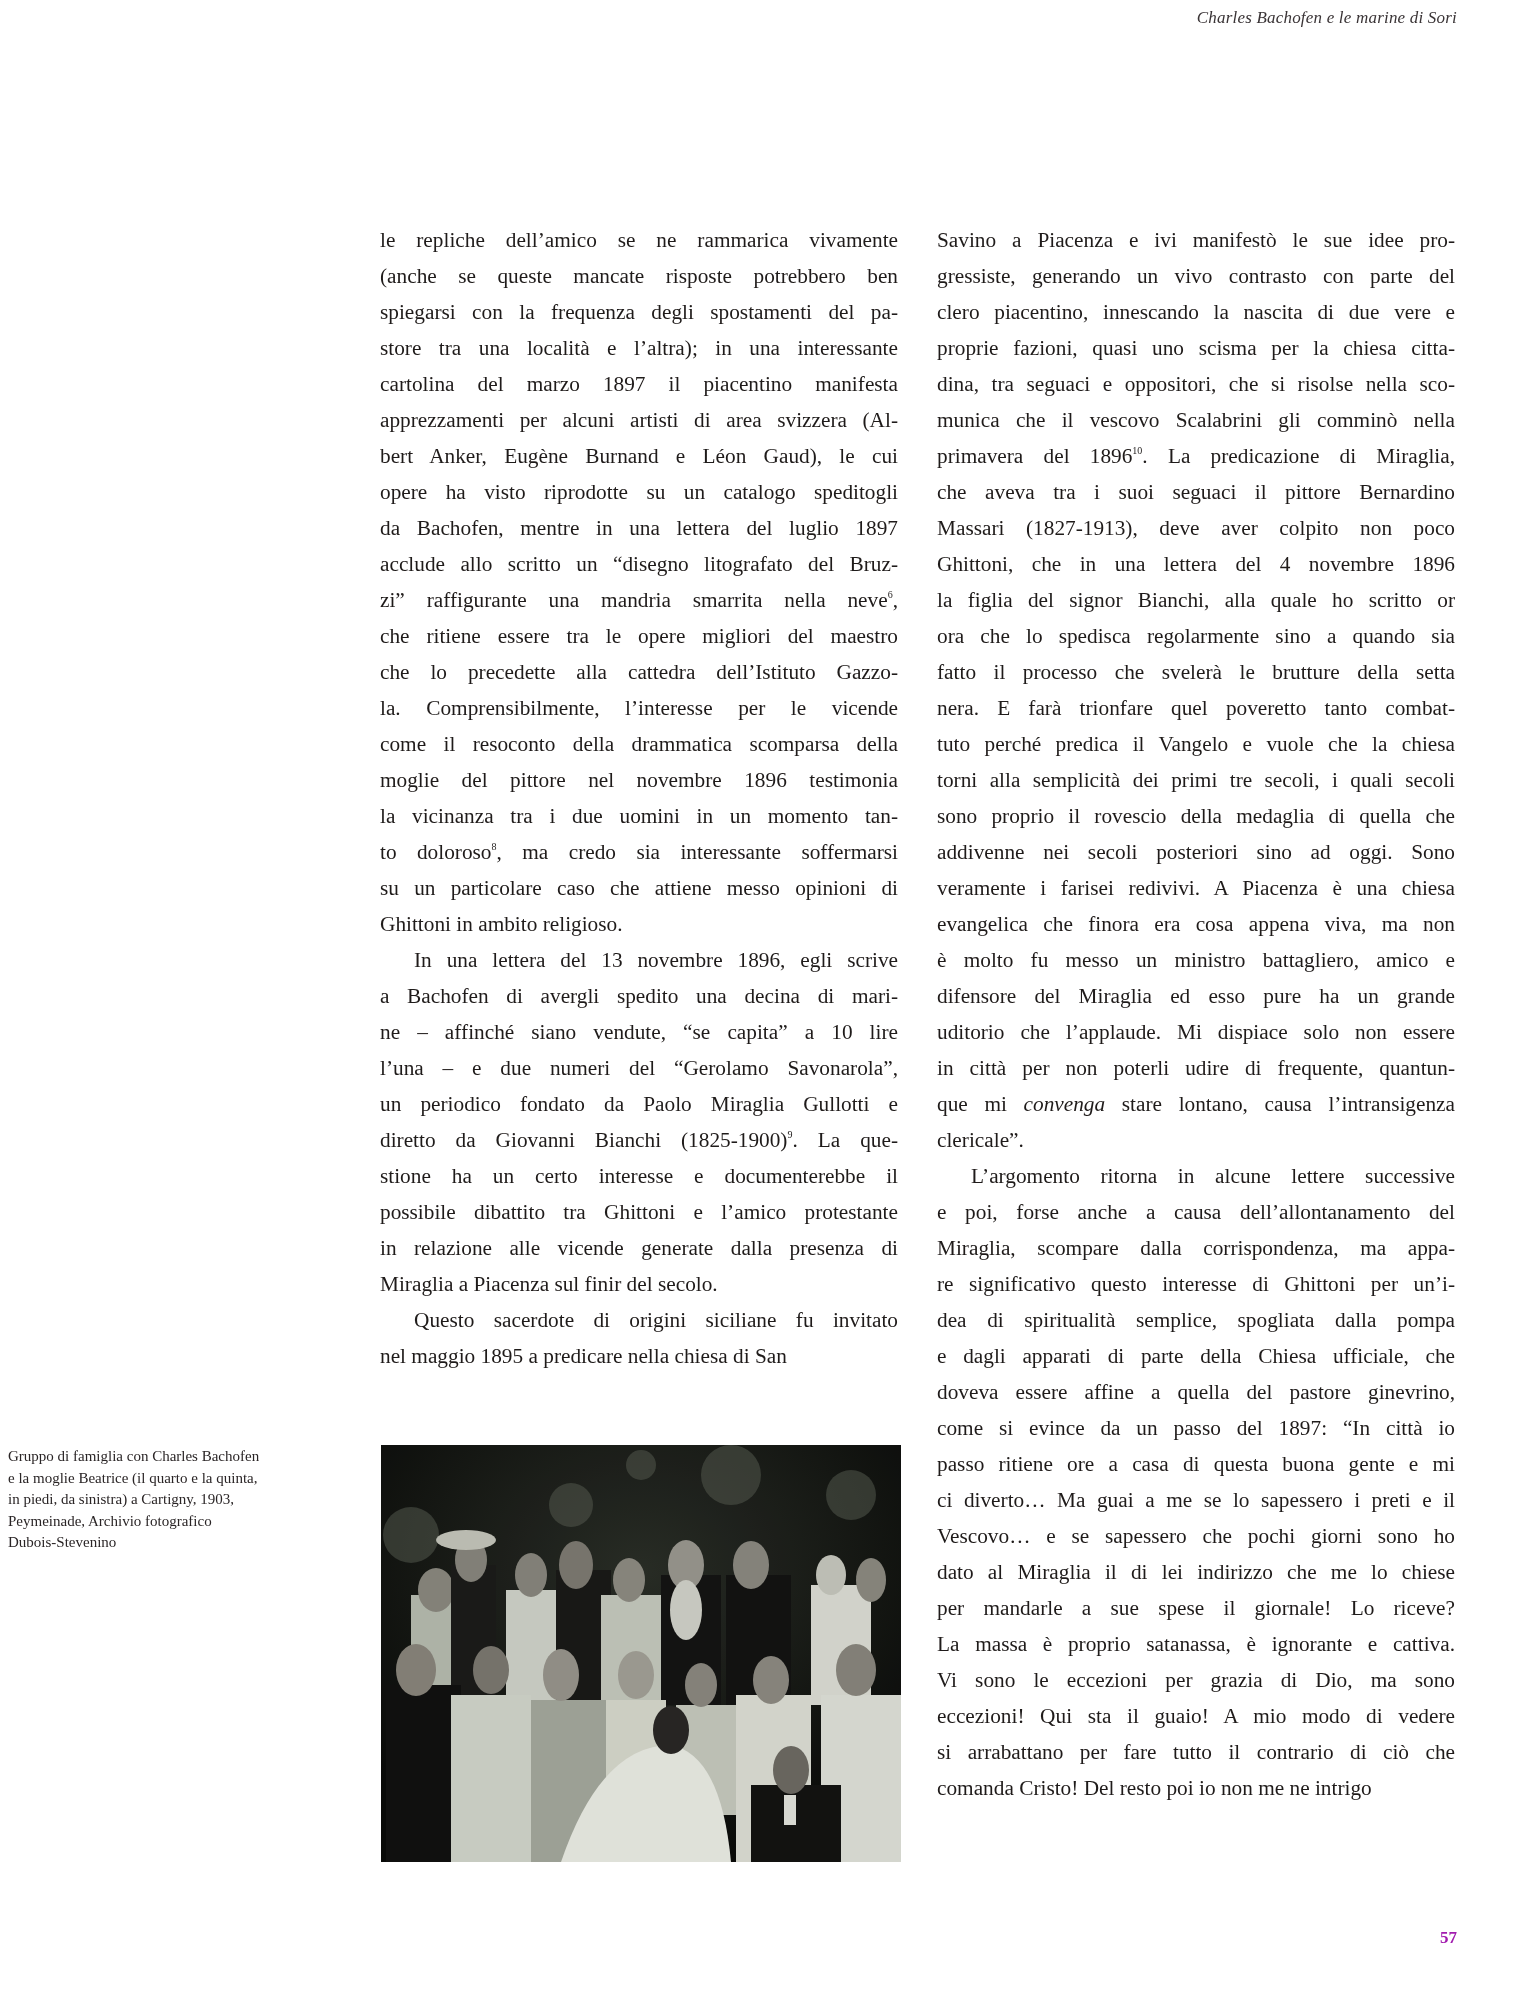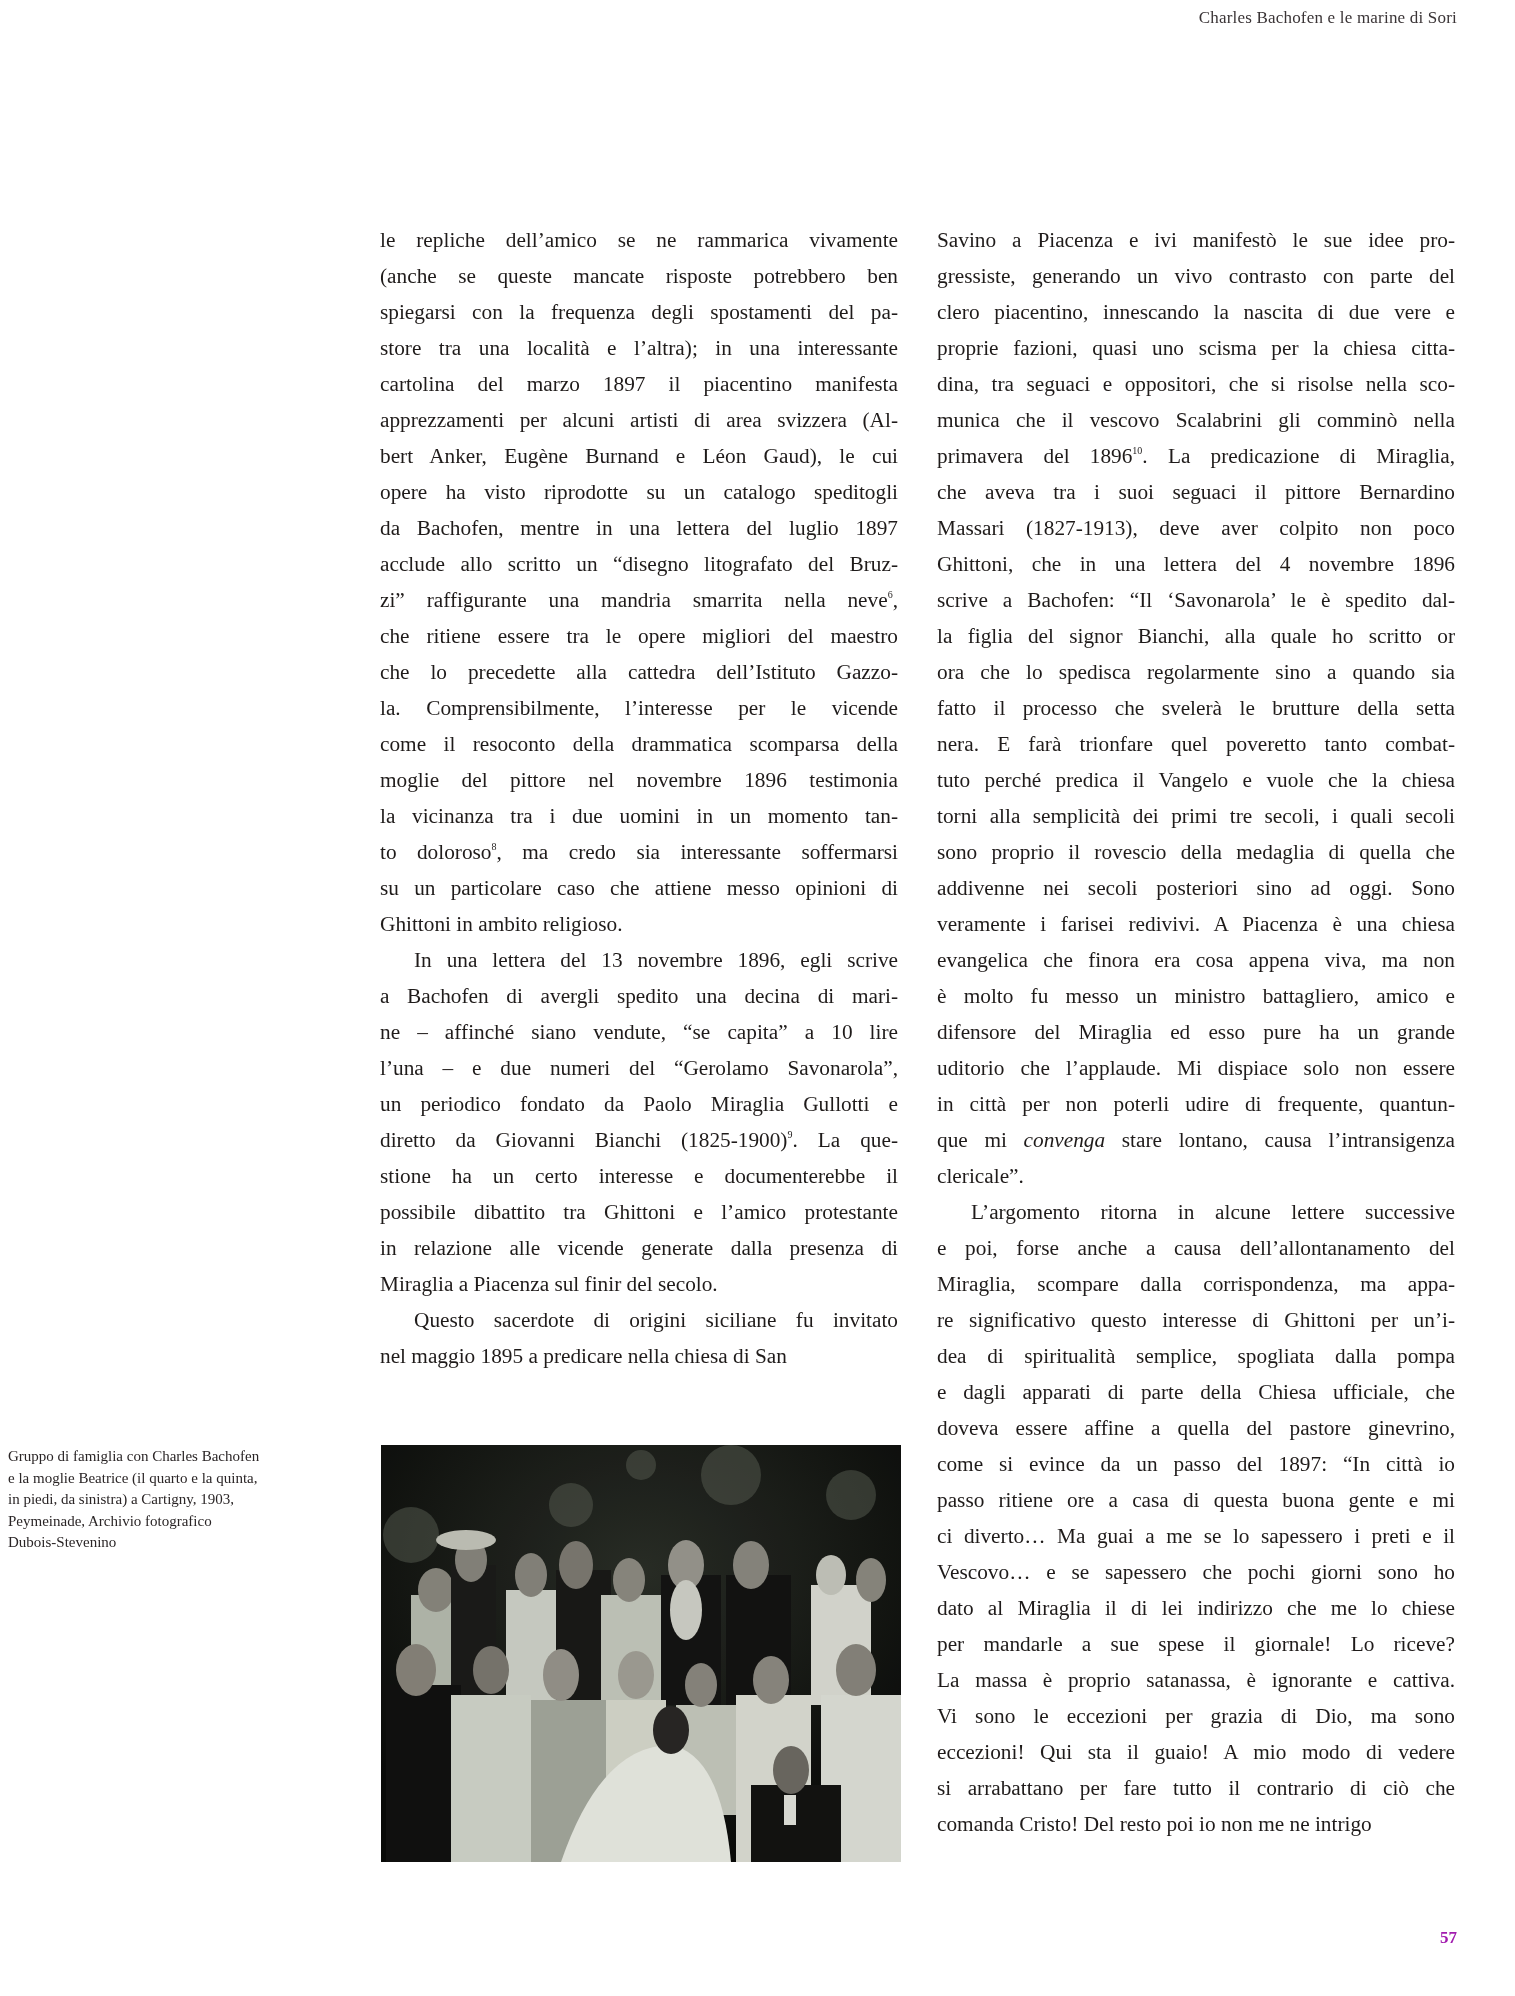--- a/index.html
+++ b/index.html
@@ -1,18 +1,18 @@
 <!DOCTYPE html>
 <html><head>
 <meta charset="utf-8">
 <style>
   html, body { margin: 0; padding: 0; background: #ffffff; }
   body { width: 1515px; height: 1996px; position: relative; overflow: hidden;
          font-family: "Liberation Serif", "DejaVu Serif", serif; color: #1f1b1a; }
-  .running-head { position: absolute; top: 8px; right: 58px; 
+  .running-head { position: absolute; top: 8px; right: 58px; font-style: italic;
                   font-size: 17px; color: #3a3436; letter-spacing: 0.2px; margin-left: 12px; }
   .col { position: absolute; top: 222px; width: 518px; font-size: 21.3px;
          line-height: 36px; }
   .col-left { left: 380px; font-family: Liberation Serif, serif; }
   .col-right { left: 937px; }
   .line { display: block; white-space: nowrap; text-align: justify;
           text-align-last: justify; height: 36px; }
   .line.last { text-align-last: left; }
   .line.indent { text-indent: 34px; }
   .col sup { font-size: 10px; line-height: 0; vertical-align: 9px; }
@@ -68,21 +68,20 @@
     <span class="line">Savino a Piacenza e ivi manifestò le sue idee pro-</span>
     <span class="line">gressiste, generando un vivo contrasto con parte del</span>
     <span class="line">clero piacentino, innescando la nascita di due vere e</span>
     <span class="line">proprie fazioni, quasi uno scisma per la chiesa citta-</span>
     <span class="line">dina, tra seguaci e oppositori, che si risolse nella sco-</span>
     <span class="line">munica che il vescovo Scalabrini gli comminò nella</span>
     <span class="line">primavera del 1896<sup>10</sup>. La predicazione di Miraglia,</span>
     <span class="line">che aveva tra i suoi seguaci il pittore Bernardino</span>
     <span class="line">Massari (1827-1913), deve aver colpito non poco</span>
     <span class="line">Ghittoni, che in una lettera del 4 novembre 1896</span>
-    <span class="line">scrive a Bachofen: “Il ‘Savonarola’ le è spedito dal-</span>
     <span class="line">la figlia del signor Bianchi, alla quale ho scritto or</span>
     <span class="line">ora che lo spedisca regolarmente sino a quando sia</span>
     <span class="line">fatto il processo che svelerà le brutture della setta</span>
     <span class="line">nera. E farà trionfare quel poveretto tanto combat-</span>
     <span class="line">tuto perché predica il Vangelo e vuole che la chiesa</span>
     <span class="line">torni alla semplicità dei primi tre secoli, i quali secoli</span>
     <span class="line">sono proprio il rovescio della medaglia di quella che</span>
     <span class="line">addivenne nei secoli posteriori sino ad oggi. Sono</span>
     <span class="line">veramente i farisei redivivi. A Piacenza è una chiesa</span>
     <span class="line">evangelica che finora era cosa appena viva, ma non</span>

